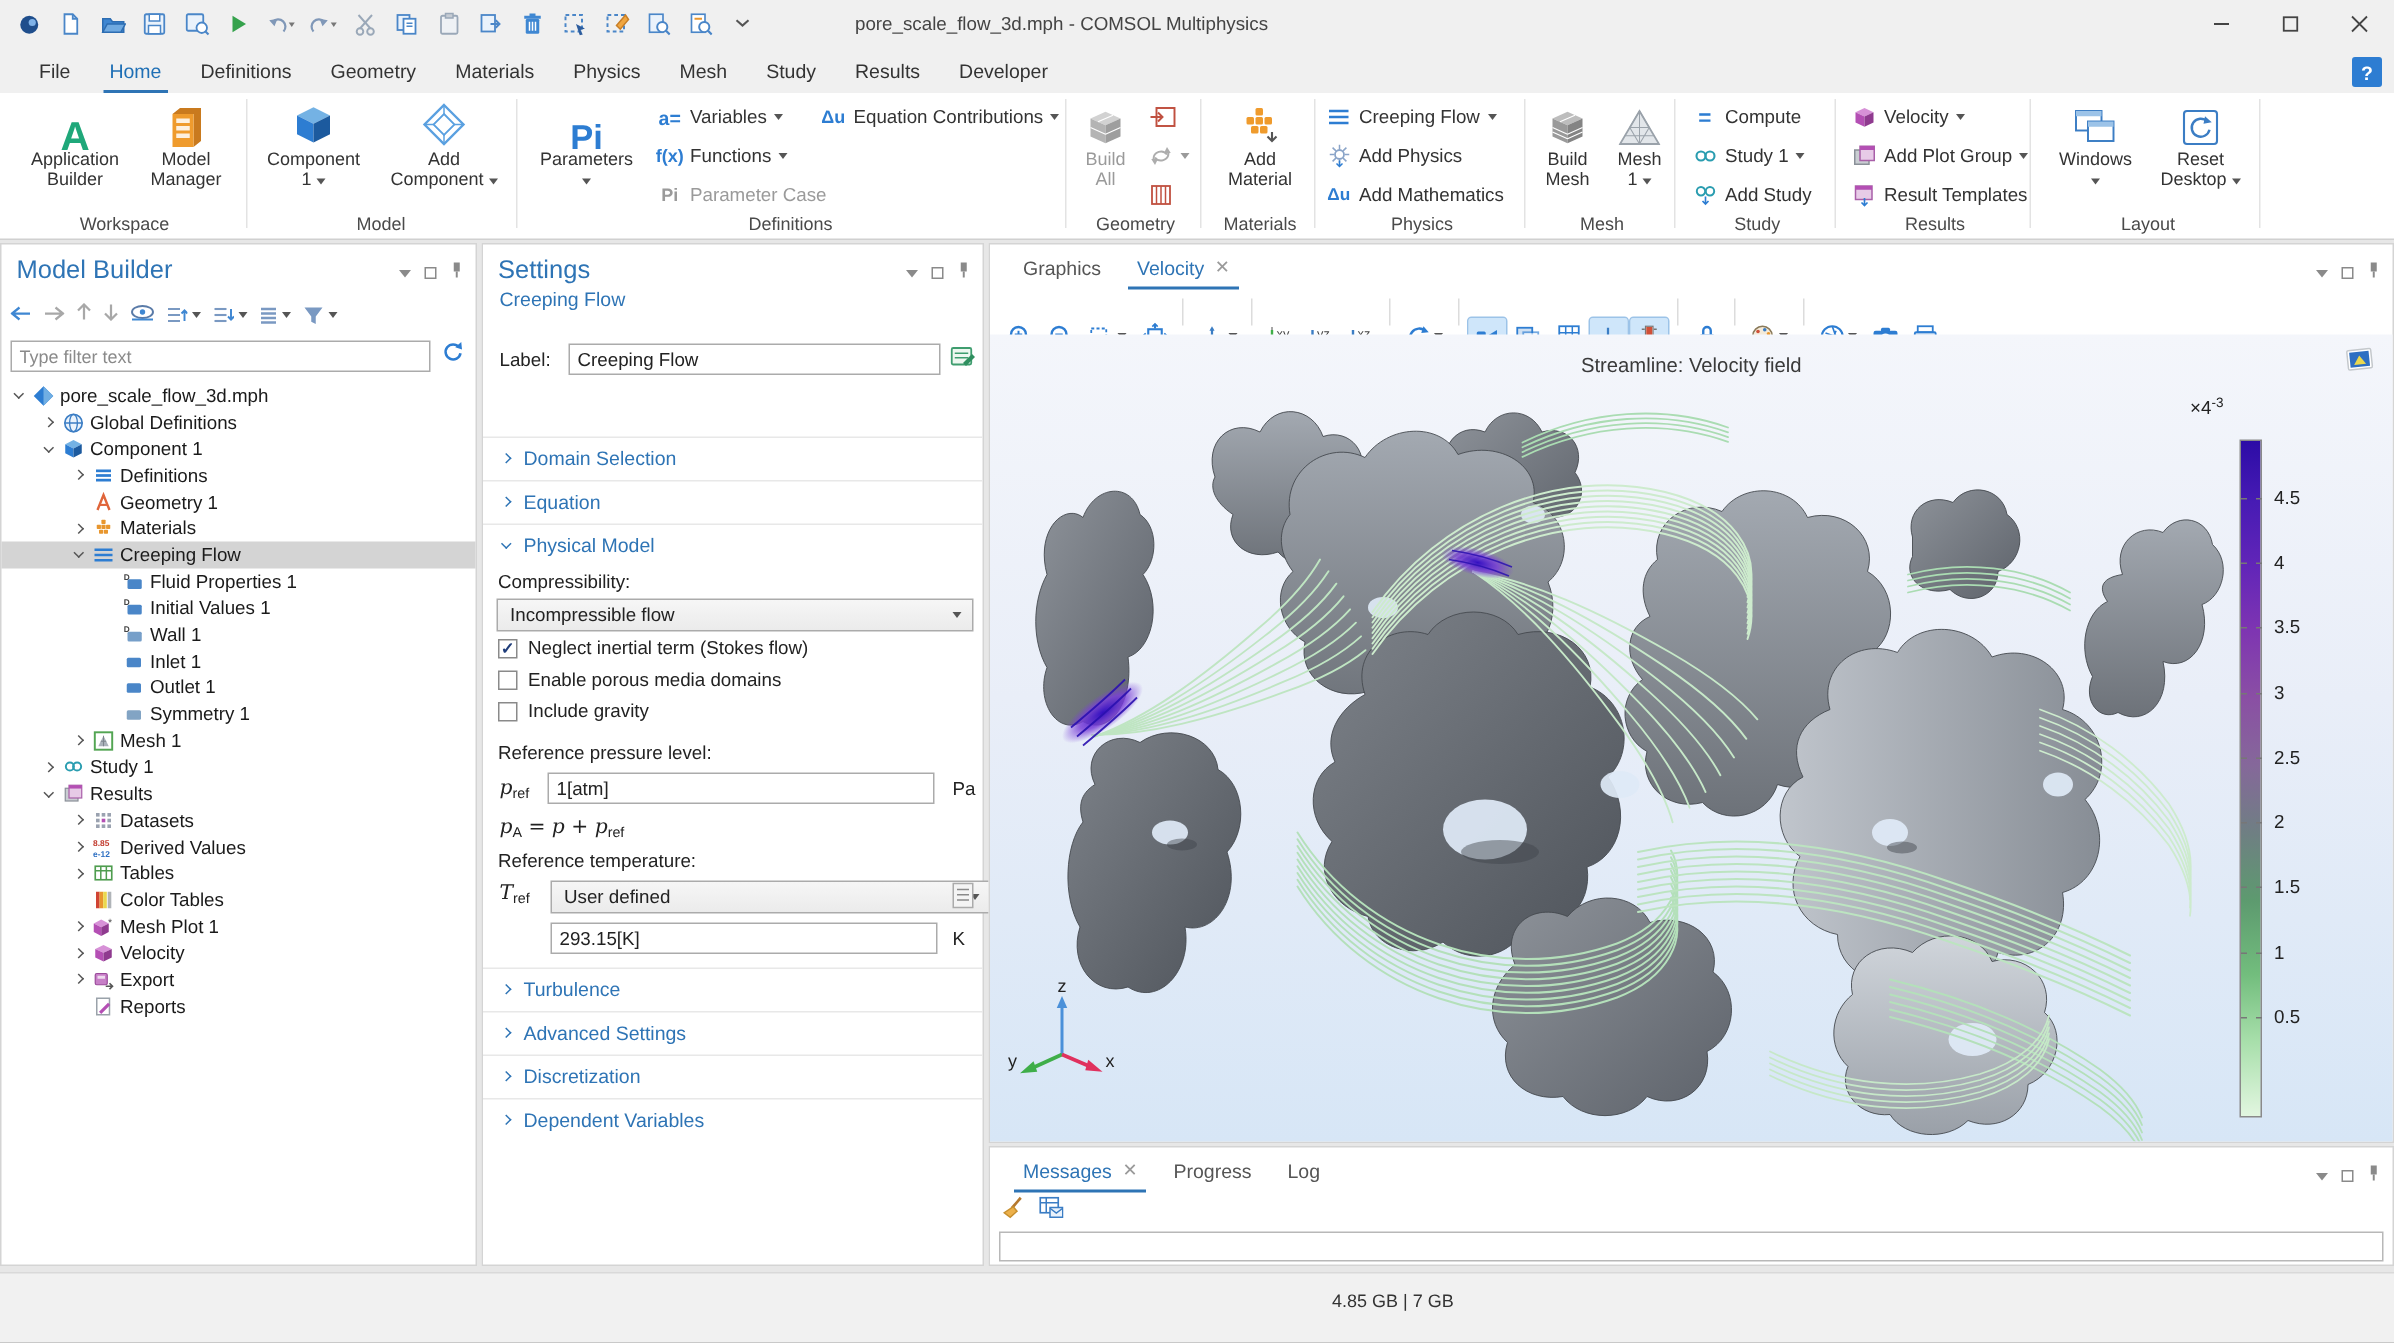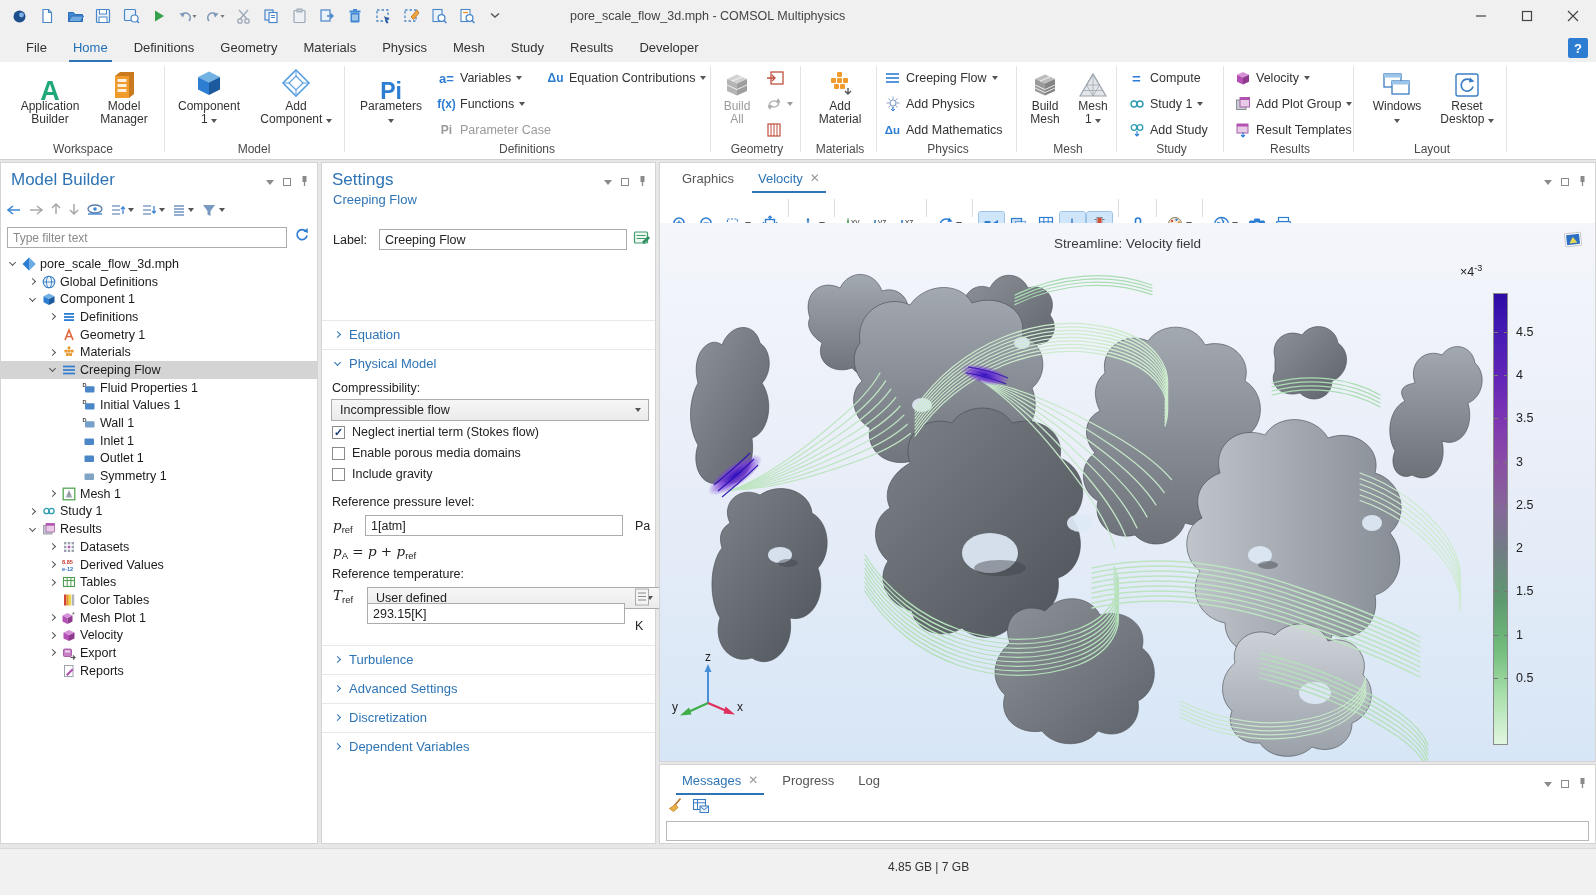--- a/index.html
+++ b/index.html
@@ -940,20 +940,24 @@
       <span style="width:40px">Label:</span>
       <input class="tin" style="width: 248px;" value="Creeping Flow">
       <span><svg width="18" height="18">
             <rect x="1.5" y="3" width="13" height="11" rx="1" fill="#eef7f0" stroke="#3f9d6f" stroke-width="1.2"></rect>
             <line x1="3.5" y1="6.5" x2="12.5" y2="6.5" stroke="#3f9d6f"></line>
             <line x1="3.5" y1="9.5" x2="12.5" y2="9.5" stroke="#3f9d6f"></line>
             <path d="M9,13 L15,7 L17,9 L11,15 Z" fill="#2f8f5f"></path>
           </svg></span>
     </div>
 
+    <div class="sec" style="top:128px">
+        <span class="ang"></span>
+        <span>Domain Selection</span>
+      </div>
     <div class="sec" style="top:157px">
         <span class="ang"></span>
         <span>Equation</span>
       </div>
     <div class="sec" style="top:186px">
         <span class="ang open"></span>
         <span>Physical Model</span>
       </div>
 
     <div class="slabel" style="top:218px">Compressibility:</div>
@@ -993,21 +997,21 @@
     <div class="dropdown" style="left:45px;top:424px;width:294px">
       <span>User defined</span>
         <span class="dchev chev"></span>
     </div>
     <span style="position:absolute;left:312px;top:424px"><svg width="16" height="20">
           <rect x="1.5" y="2" width="13" height="16" fill="#f4f4f4" stroke="#ababab"></rect>
           <line x1="4" y1="6" x2="12" y2="6" stroke="#8a8a8a"></line>
           <line x1="4" y1="9.5" x2="12" y2="9.5" stroke="#8a8a8a"></line>
           <line x1="4" y1="13" x2="12" y2="13" stroke="#8a8a8a"></line>
         </svg></span>
-    <div class="frow" style="top:440px;left:45px">
+    <div class="frow" style="top:452px;left:45px">
       <input class="tin" style="width: 258px;" value="293.15[K]">
     </div>
     <span class="unit" style="left:313px;top:456px">K</span>
 
     <div class="sec" style="top:482px">
         <span class="ang"></span>
         <span>Turbulence</span>
       </div>
     <div class="sec" style="top:511px">
         <span class="ang"></span>

